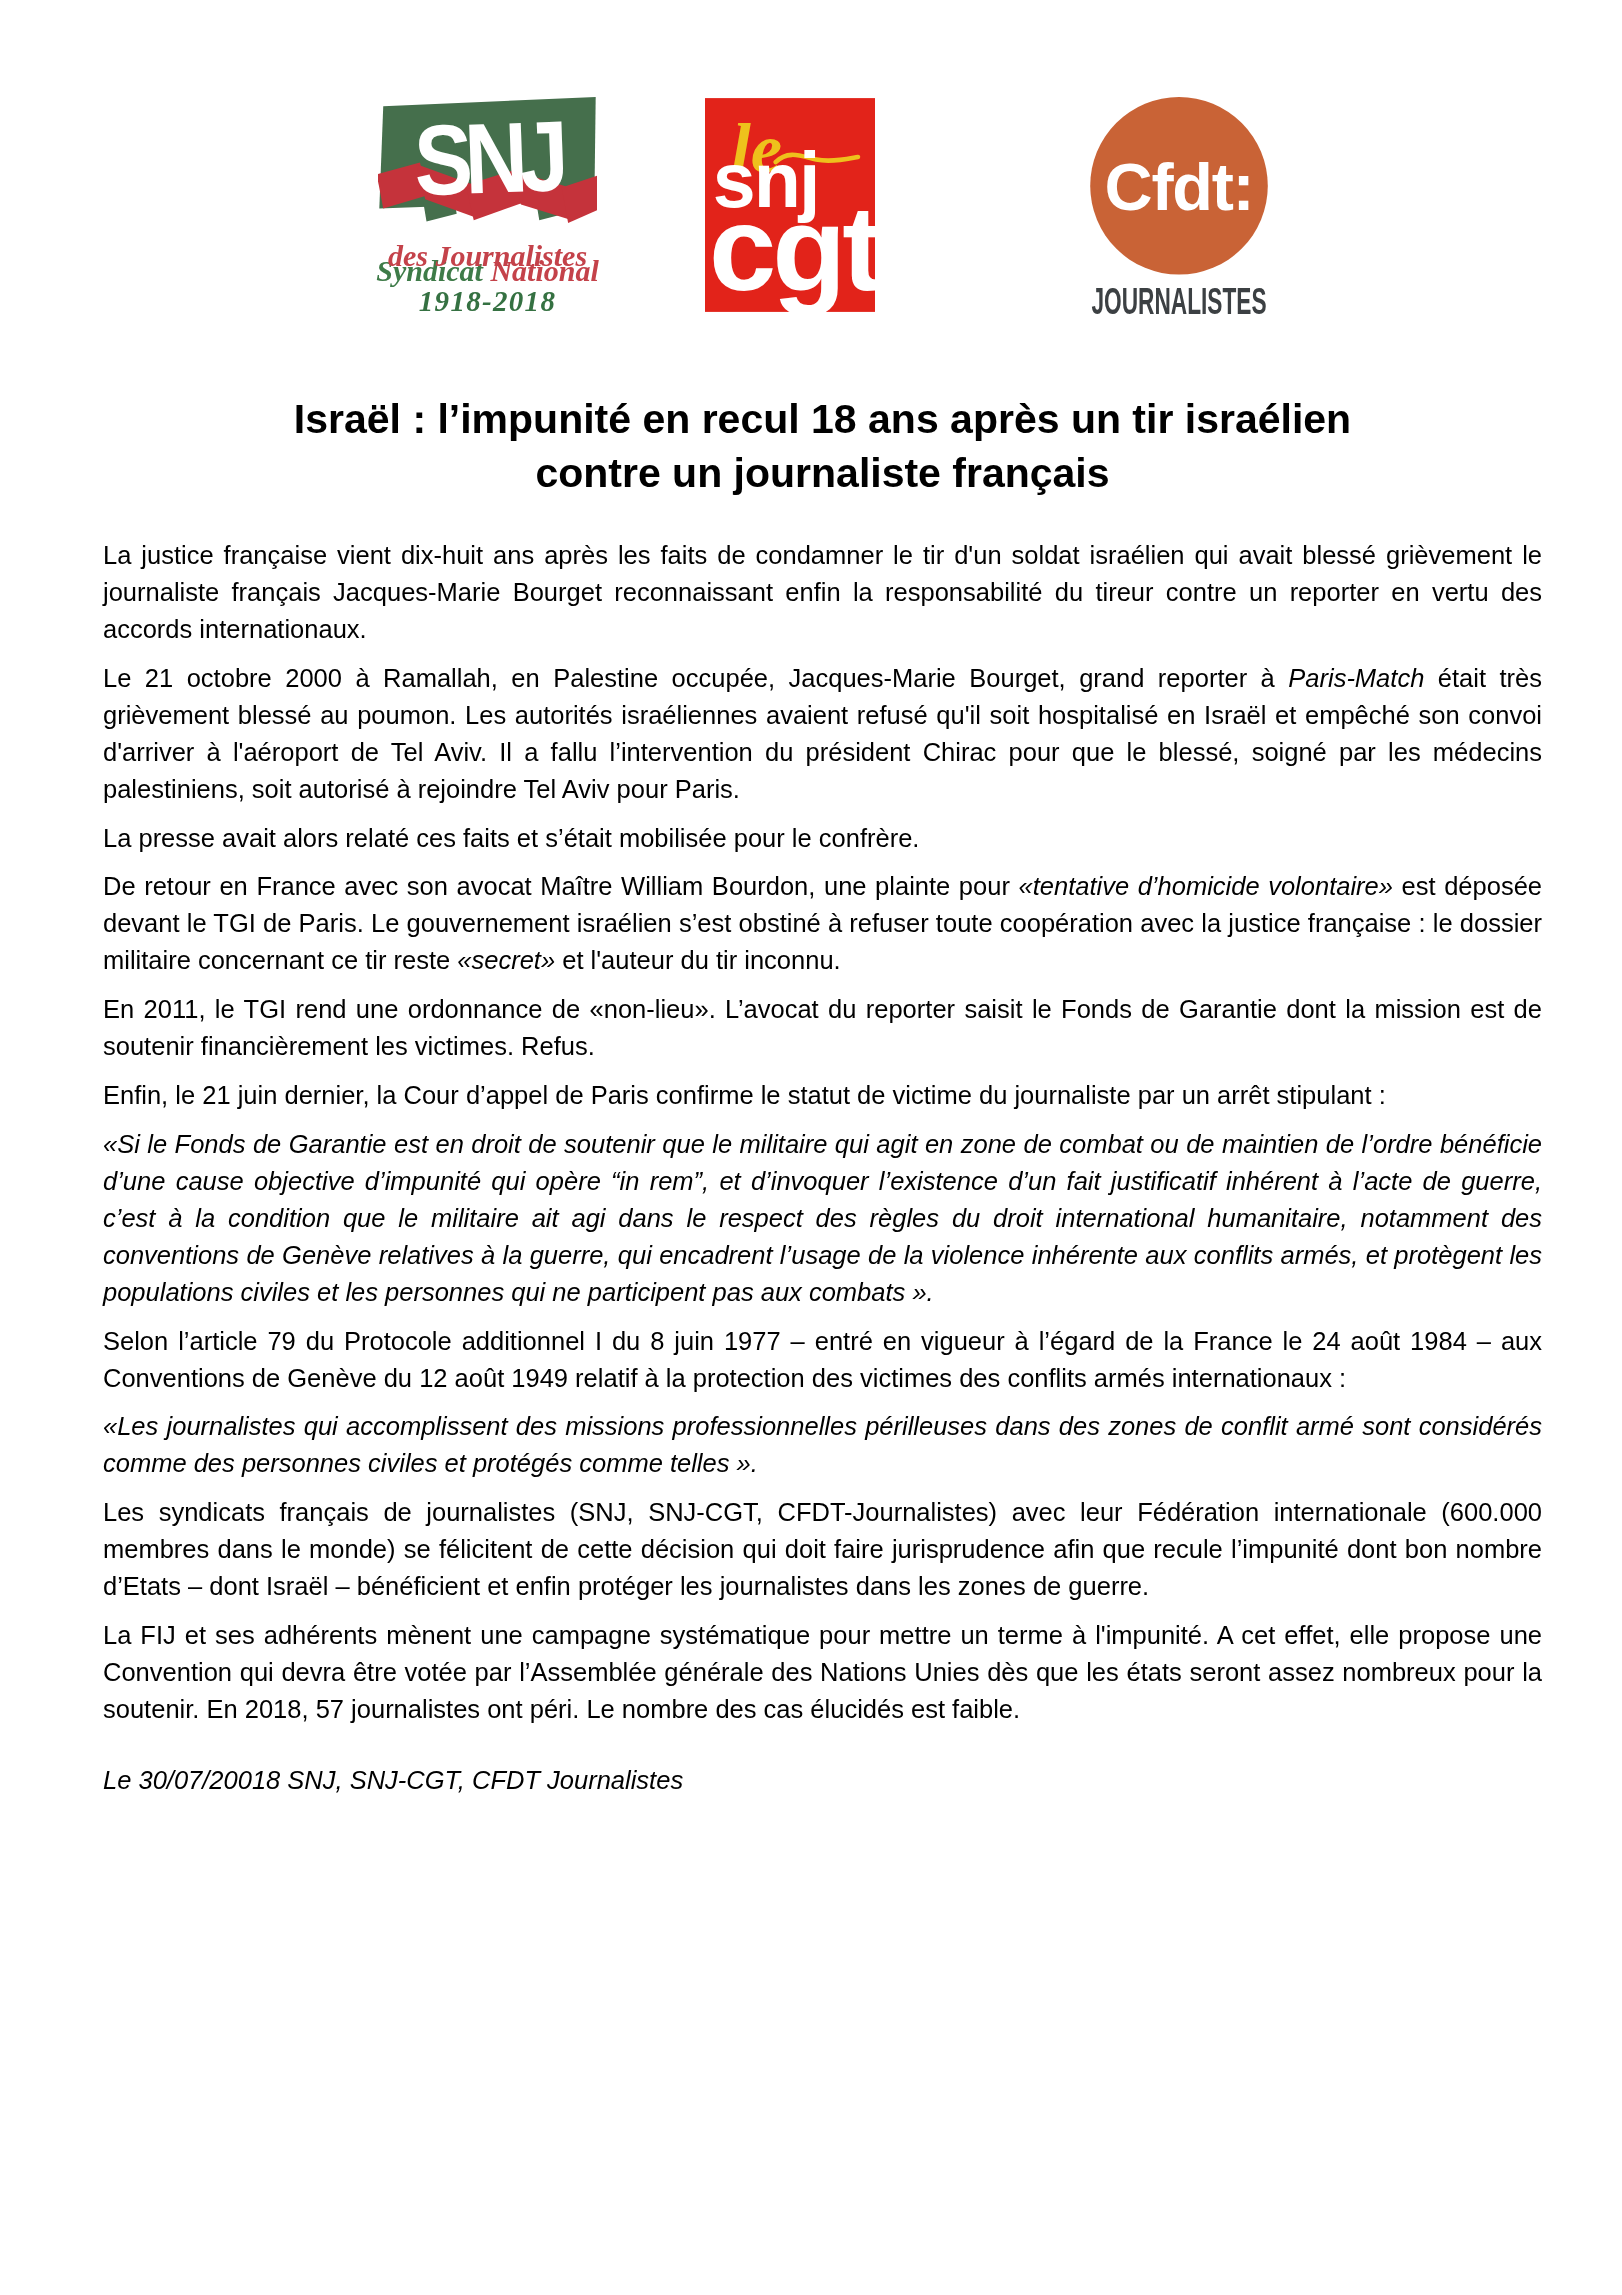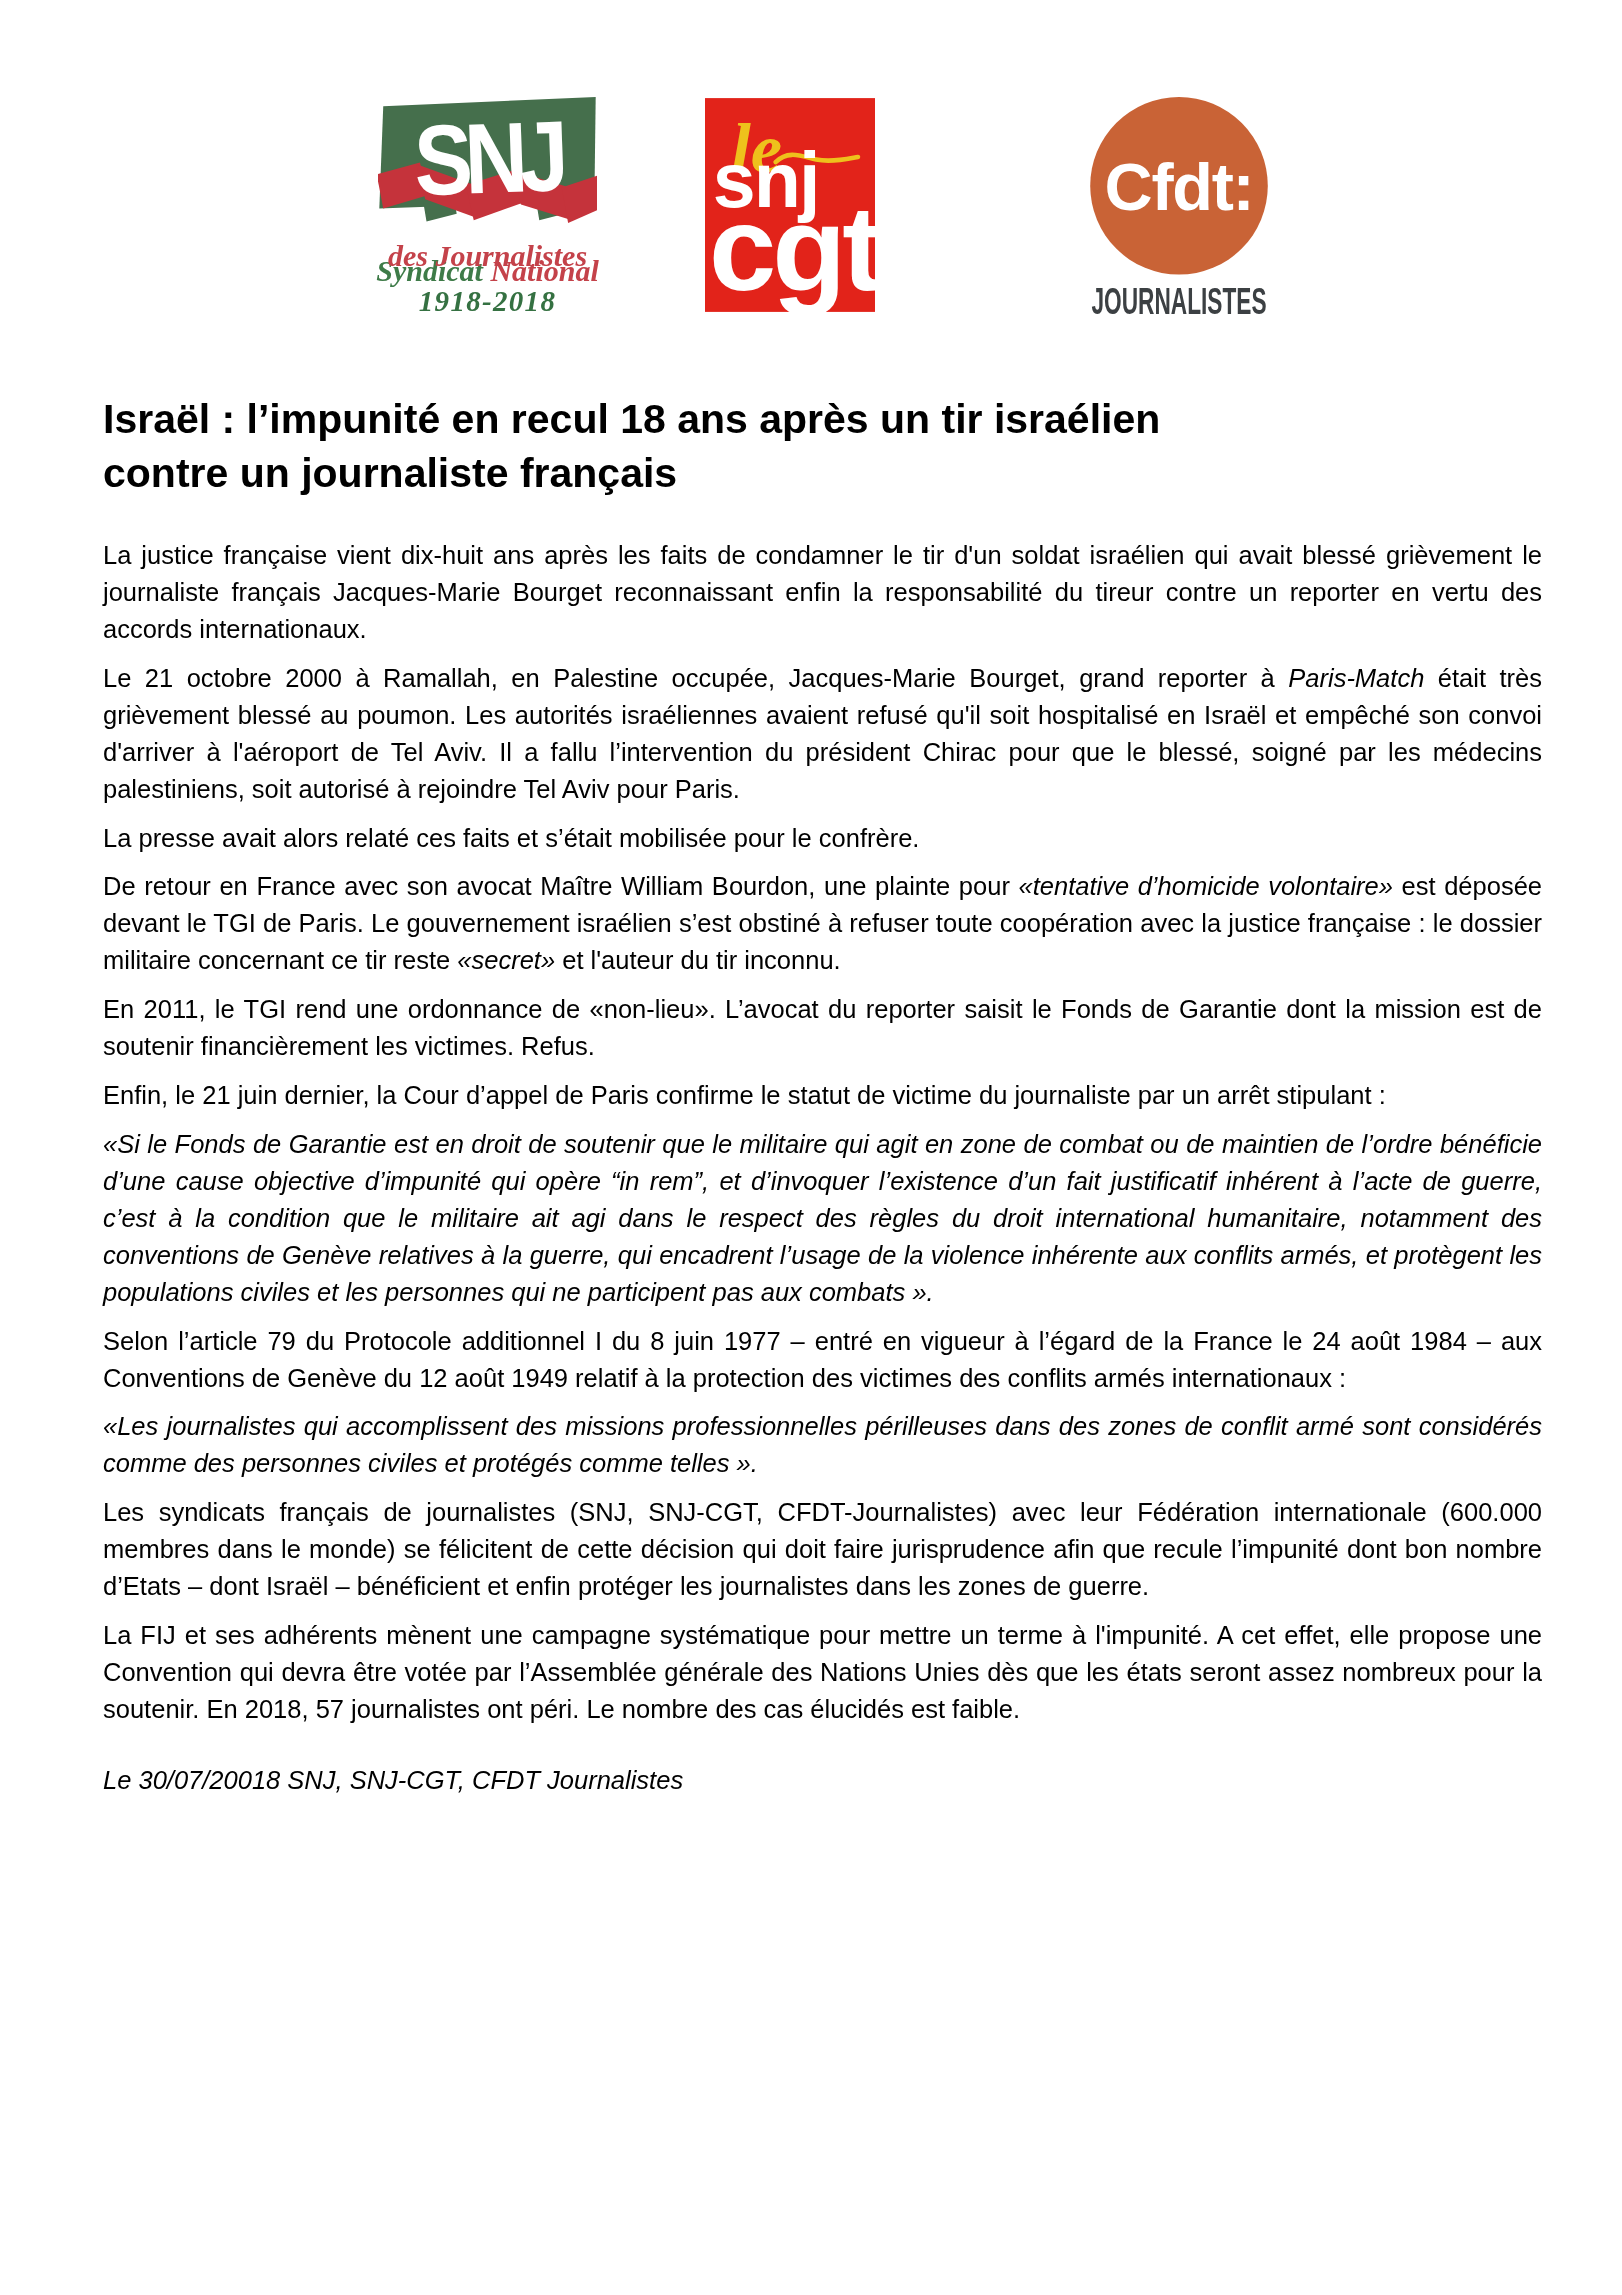--- a/index.html
+++ b/index.html
@@ -24,21 +24,21 @@
     font-family:"Liberation Serif","DejaVu Serif",serif;
     font-style:italic;font-weight:bold;
   }
   .snj-line1{top:120px;font-size:30px;line-height:30px;margin-top:39px;}
   .snj-line2{top:144px;font-size:30px;line-height:30px;}
   .snj-years{top:190px;font-size:29px;line-height:29px;letter-spacing:1.3px;}
   
   .title{
     margin:69px 0 0;
     padding:0 80px 0 103px;
-    text-align:left;
+    text-align:center;
     font-size:41px;line-height:54px;font-weight:bold;
   }
   .title span{display:block;}
   
   .content{margin-top:37px;padding:0 80px 0 103px;}
   .content p.para{
     margin:0 0 11.8px;
     font-size:25.5px;line-height:37px;
     text-align:justify;text-justify:inter-word;
   }

